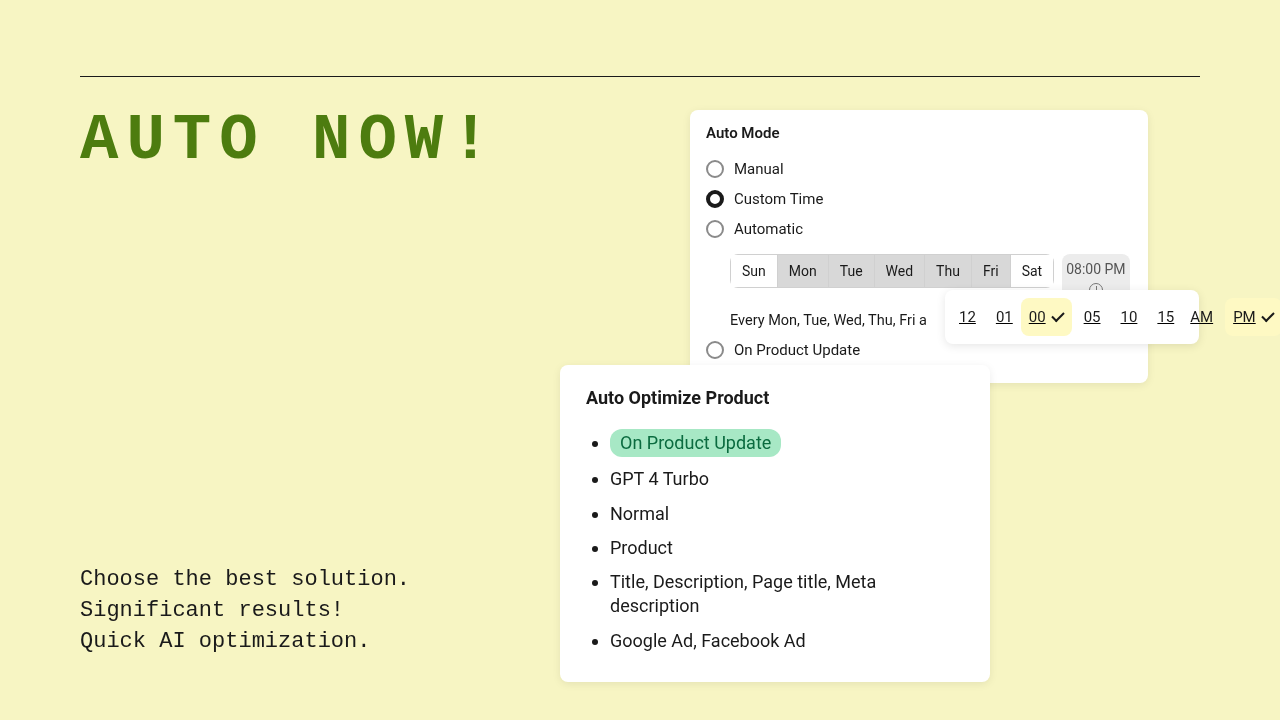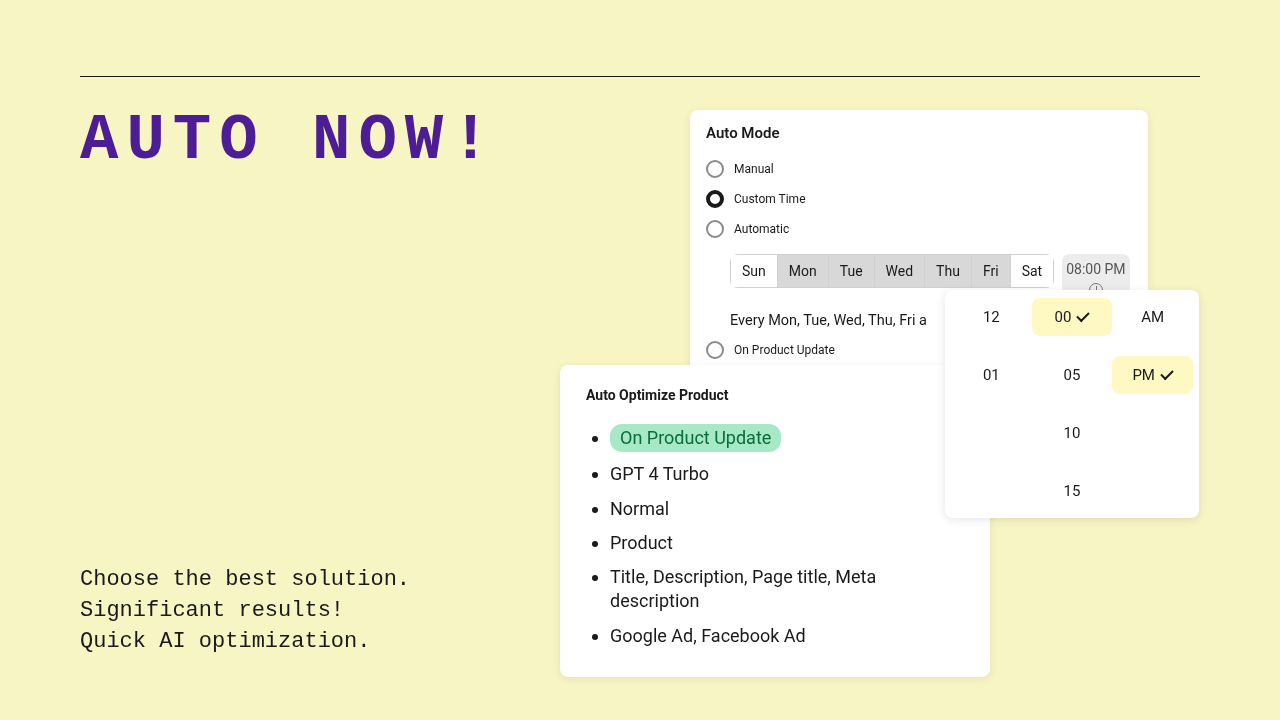--- a/index.html
+++ b/index.html
@@ -19,21 +19,21 @@
     height: 1px;
     background: #1a1a1a;
   }
   .hero-title {
     position: absolute;
     top: 105px;
     left: 80px;
     font-family: "Courier New", Courier, monospace;
     font-size: 64px;
     font-weight: bold;
-    color: #4c1d95;
+    color: #4d7c0f;
     letter-spacing: 8px;
   }
   .tagline {
     position: absolute;
     top: 565px;
     left: 80px;
     font-family: "Courier New", Courier, monospace;
     font-size: 22px;
     color: #1a1a1a;
     line-height: 1.4;
@@ -54,21 +54,21 @@
     font-size: 15px;
     font-weight: 600;
     color: #1a1a1a;
     padding: 0 16px 12px 16px;
   }
   .radio-row {
     display: flex;
     align-items: center;
     gap: 10px;
     padding: 6px 16px;
-    font-size: 12px;
+    font-size: 15px;
     color: #1a1a1a;
   }
   .radio {
     width: 18px;
     height: 18px;
     border: 2px solid #8a8a8a;
     border-radius: 50%;
     background: #fff;
     position: relative;
     flex-shrink: 0;
@@ -142,22 +142,23 @@
     background: #fff;
     border-radius: 8px;
     box-shadow: 0 2px 10px rgba(0,0,0,0.1);
     display: flex;
     padding: 8px 6px;
     z-index: 5;
   }
   .time-col {
     flex: 1;
     display: flex;
-    flex-direction: column;
-    gap: 20px;
+    flex-direction: row;
+    gap: 4px;
+    text-decoration: underline;
   }
   .time-cell {
     font-size: 15px;
     color: #1a1a1a;
     padding: 10px 8px;
     border-radius: 8px;
     display: flex;
     align-items: center;
     justify-content: center;
     gap: 6px;
@@ -173,21 +174,21 @@
     margin-top: -3px;
   }
   .optimize-card {
     top: 365px;
     left: 560px;
     width: 430px;
     padding: 22px 26px 24px 26px;
     z-index: 3;
   }
   .optimize-title {
-    font-size: 14px;
+    font-size: 18px;
     font-weight: 700;
     color: #1a1a1a;
     margin-bottom: 16px;
   }
   .optimize-list {
     list-style: disc;
     padding-left: 24px;
     font-size: 18px;
     color: #1a1a1a;
   }

